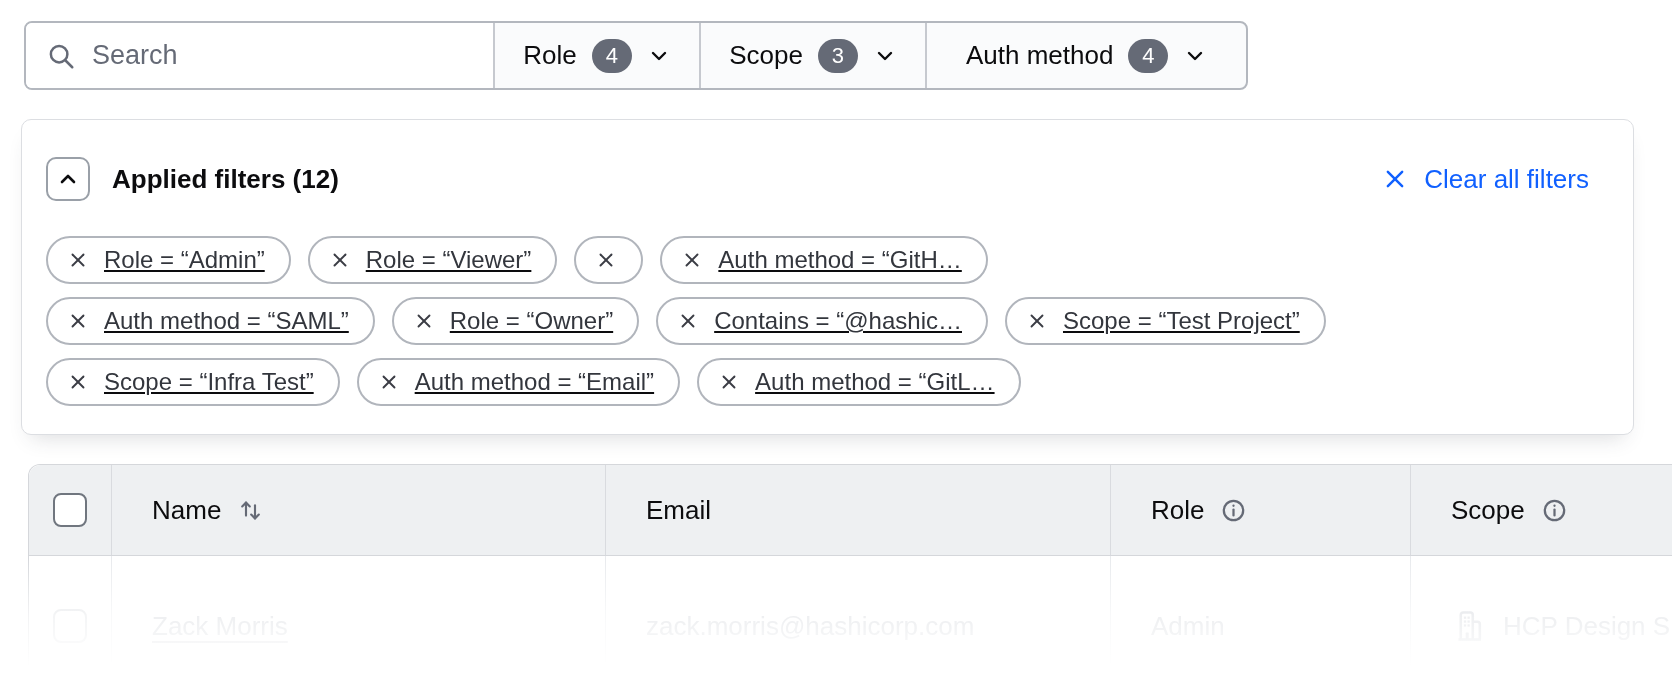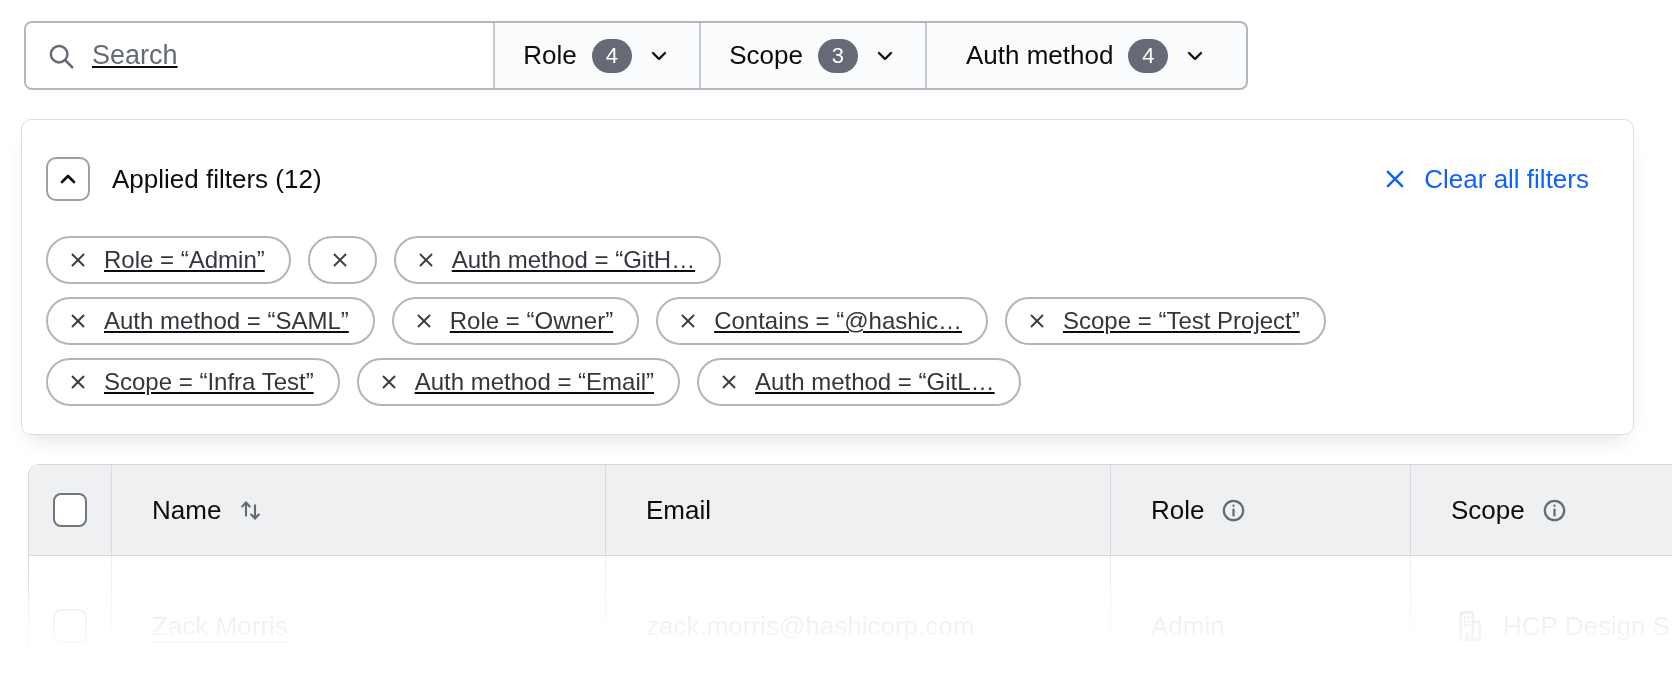--- a/index.html
+++ b/index.html
@@ -17,21 +17,20 @@
     width: 1224px; height: 69px;
     display: flex; align-items: stretch;
     border: 2px solid #b3b7be; border-radius: 8px;
     background: #fafbfc;
   }
   .search-seg {
     width: 493px; background: #ffffff;
     border-radius: 6px 0 0 6px;
     display: flex; align-items: center; gap: 16px;
     padding: 0 20px;
-    text-decoration: underline;
   }
   .search-seg input {
     border: none; outline: none; background: transparent;
     font-family: "Liberation Sans", sans-serif;
     font-size: 27px; color: #0c0c0e; width: 100%;
   }
   .search-seg input::placeholder { color: #656a76; }
   .seg {
     display: flex; align-items: center; justify-content: center; gap: 15px;
     border: none; border-left: 2px solid #c6c9cf;
@@ -57,21 +56,21 @@
     border: 1px solid #dcdee2; border-radius: 10px;
     box-shadow: 0 12px 20px -10px rgba(50,55,65,0.18);
     padding: 0 24px;
   }
   .card-head { display: flex; align-items: center; margin-top: 37px; height: 44px; }
   .collapse-btn {
     width: 44px; height: 44px; flex: 0 0 44px;
     border: 2px solid #9aa0a8; border-radius: 10px; background: #ffffff;
     display: flex; align-items: center; justify-content: center; cursor: pointer;
   }
-  .card-title { font-size: 26px; font-weight: 400; color: #0c0c0e; margin-left: 22px; }
+  .card-title { font-size: 26px; font-weight: 700; color: #0c0c0e; margin-left: 22px; }
   .clear-link {
     margin-left: auto; margin-right: 20px;
     display: flex; align-items: center; gap: 16px;
     background: none; border: none; cursor: pointer;
     color: #1060ff; font-size: 26px; font-weight: 500;
     font-family: "Liberation Sans", sans-serif;
   }
   .pill-rows { margin-top: 35px; display: flex; flex-direction: column; gap: 13px; }
   .pill-row { display: flex; gap: 17px; text-decoration: underline; }
   .pill {
@@ -188,20 +187,27 @@
             <line x1="5" y1="5" x2="15" y2="15"></line>
             <line x1="15" y1="5" x2="5" y2="15"></line>
           </svg>
         <span>Role = “Admin”</span>
       </button>
       <button class="pill">
         <svg width="22" height="22" viewBox="0 0 20 20" fill="none" stroke="#3b3d45" stroke-width="1.7" stroke-linecap="round">
             <line x1="5" y1="5" x2="15" y2="15"></line>
             <line x1="15" y1="5" x2="5" y2="15"></line>
           </svg>
+        <span>Role = “Viewer”</span>
+      </button>
+      <button class="pill">
+        <svg width="22" height="22" viewBox="0 0 20 20" fill="none" stroke="#3b3d45" stroke-width="1.7" stroke-linecap="round">
+            <line x1="5" y1="5" x2="15" y2="15"></line>
+            <line x1="15" y1="5" x2="5" y2="15"></line>
+          </svg>
       </button>
       <button class="pill">
         <svg width="22" height="22" viewBox="0 0 20 20" fill="none" stroke="#3b3d45" stroke-width="1.7" stroke-linecap="round">
             <line x1="5" y1="5" x2="15" y2="15"></line>
             <line x1="15" y1="5" x2="5" y2="15"></line>
           </svg>
         <span>Auth method = “GitH…</span>
       </button>
     </div>
 

